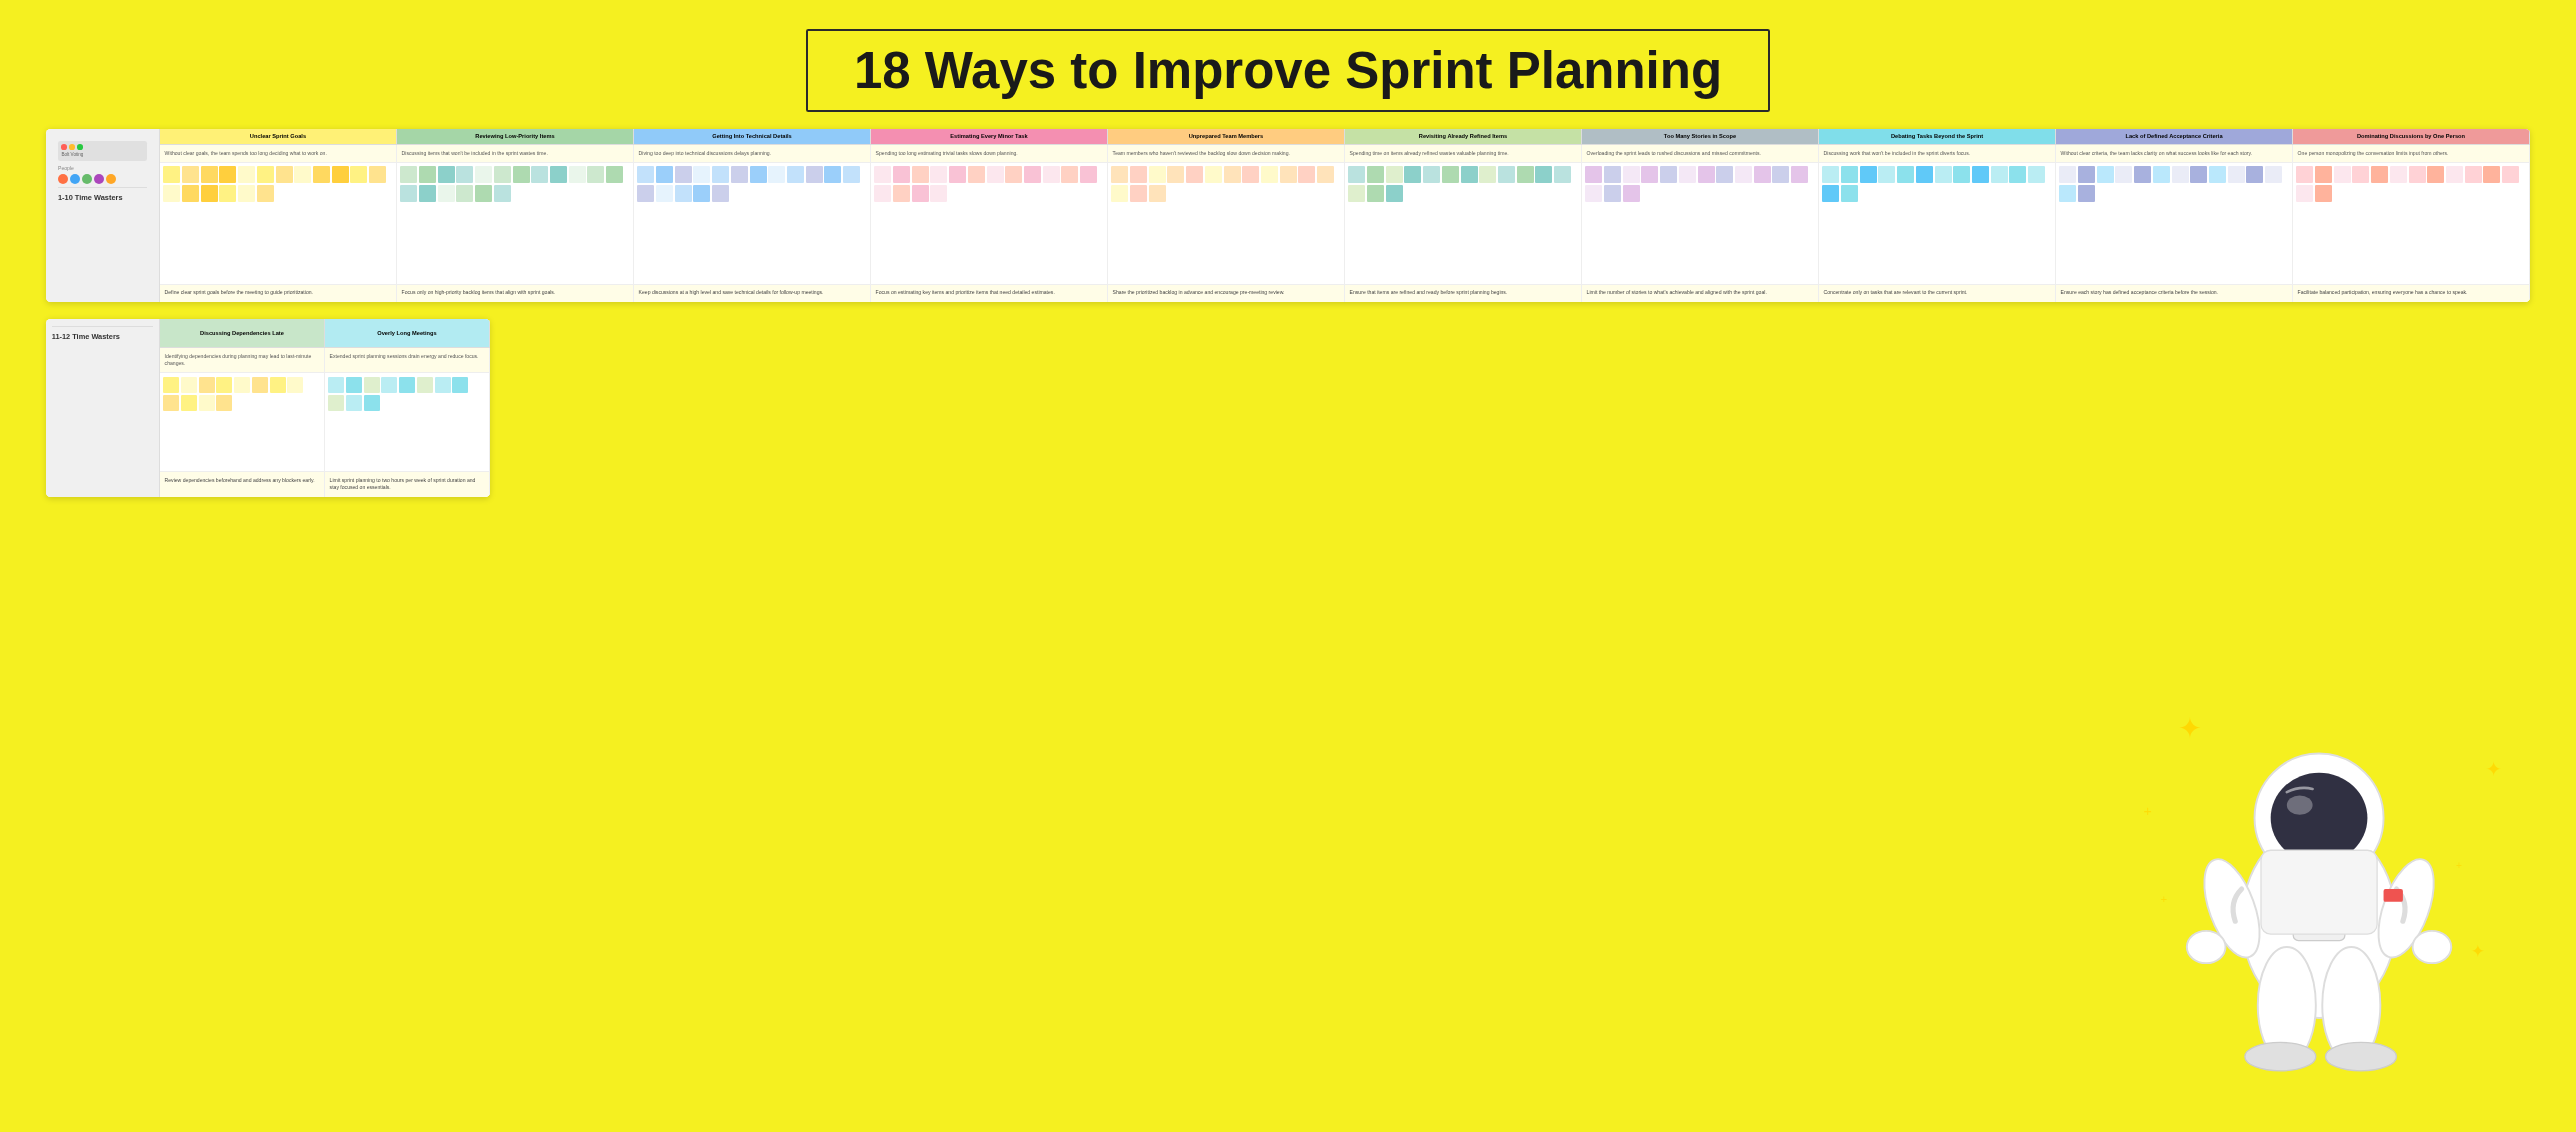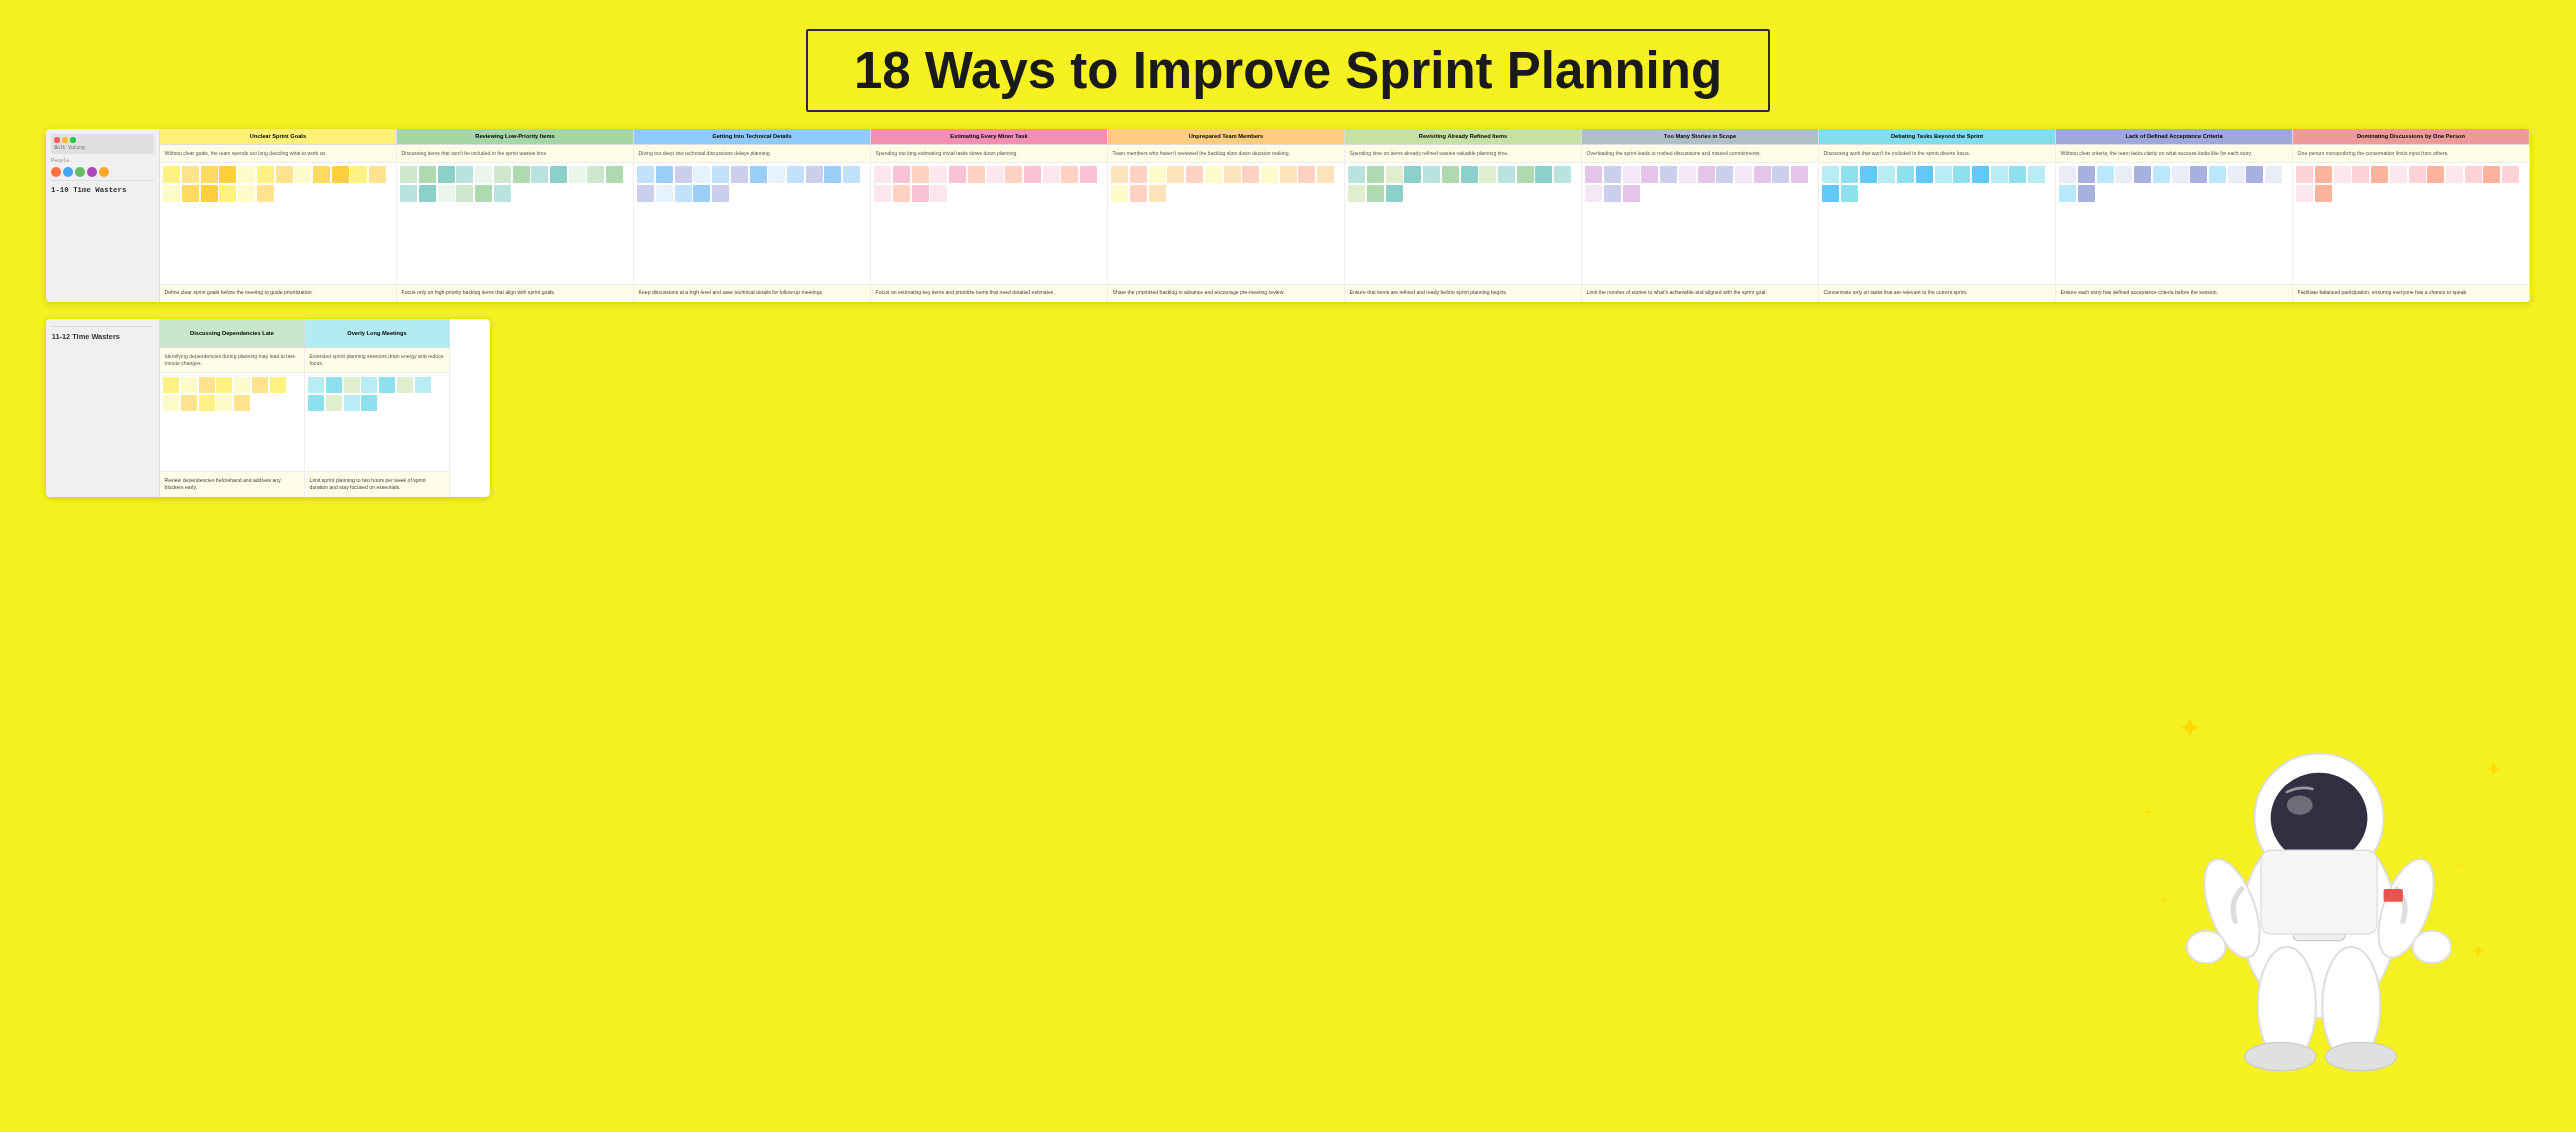--- a/index.html
+++ b/index.html
@@ -19,21 +19,21 @@
 
 
 <div style="text-align:center; padding: 28.5px 57px 17px;">
   <h1 style="font-size: 51px; font-weight: 900; color: #1a1a1a; border: 2.8px solid #2a2a2a; display: inline-block; padding: 10.2px 46px; background: #F5F020; border-radius: 2.3px;">18 Ways to Improve Sprint Planning</h1>
 </div>
 
 
 <div style="background: white; margin: 0 46px 17px; border-radius: 4.6px; box-shadow: 0 1.7px 6.8px rgba(0,0,0,0.15); overflow: hidden;">
   <div style="display: flex;">
 
-    <div style="width: 114px; min-width: 114px; background: #f0f0f0; border-right: 1.1px solid #ddd; padding: 5px; font-family: Liberation Mono, monospace;">
+    <div style="width: 114px; min-width: 114px; background: #f0f0f0; border-right: 1.1px solid #ddd; padding: 12px;">
       <div style="background: #e0e0e0; border-radius: 2.3px; padding: 3.4px; margin-bottom: 4.6px;">
         <div style="display: flex; gap: 2.3px; margin-bottom: 2.3px;">
           <div style="width: 5.7px; height: 5.7px; border-radius: 50%; background: #ff5f57;"></div>
           <div style="width: 5.7px; height: 5.7px; border-radius: 50%; background: #febc2e;"></div>
           <div style="width: 5.7px; height: 5.7px; border-radius: 50%; background: #28c840;"></div>
         </div>
         <div style="font-size: 4.6px; color: #666;">Bolt Voting</div>
       </div>
       <div style="margin-bottom: 3.4px;">
         <div style="font-size: 5.1px; color: #888; margin-bottom: 2.3px;">People</div>
@@ -299,21 +299,21 @@
         <div style="min-width: 88px; flex: 1; padding: 4.6px 4.6px; font-size: 5.1px; color: #444; line-height: 1.5; border-right: 0.6px solid #eee;">Concentrate only on tasks that are relevant to the current sprint.</div>
         <div style="min-width: 88px; flex: 1; padding: 4.6px 4.6px; font-size: 5.1px; color: #444; line-height: 1.5; border-right: 0.6px solid #eee;">Ensure each story has defined acceptance criteria before the session.</div>
         <div style="min-width: 88px; flex: 1; padding: 4.6px 4.6px; font-size: 5.1px; color: #444; line-height: 1.5; border-right: 0.6px solid #eee;">Facilitate balanced participation, ensuring everyone has a chance to speak.</div>
       </div>
     </div>
   </div>
 </div>
 
 
 <div style="background: white; margin: 0 46px 17px; border-radius: 4.6px; box-shadow: 0 1.7px 6.8px rgba(0,0,0,0.15); overflow: hidden; display: inline-flex; width: auto; min-width: 444px;">
-  <div style="display: flex; width: 404px;">
+  <div style="display: flex; width: 444px;">
 
     <div style="width: 114px; min-width: 114px; background: #f0f0f0; border-right: 1.1px solid #ddd; padding: 5.7px;">
       <div style="font-size: 7.4px; font-weight: 700; color: #333; padding: 4.6px 0; border-top: 0.6px solid #ddd; margin-top: 2.3px;">
         <span>11-12 Time Wasters</span>
       </div>
     </div>
 
     <div style="flex: 1;">
 
       <div style="display: flex; border-bottom: 1.1px solid #ddd;">

